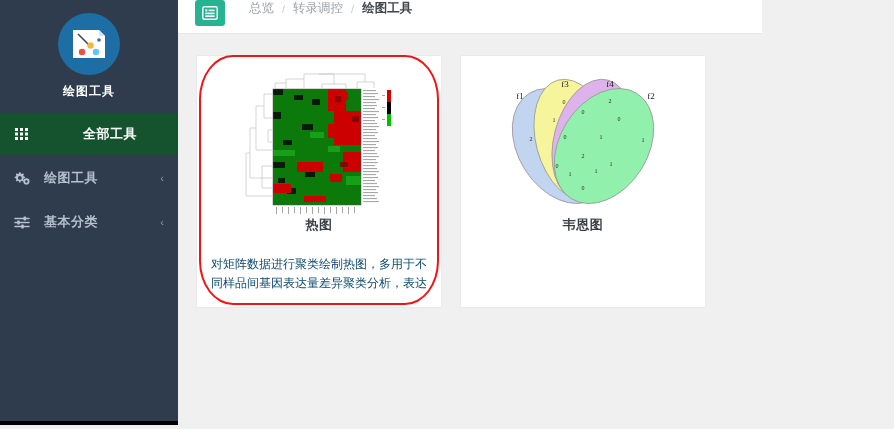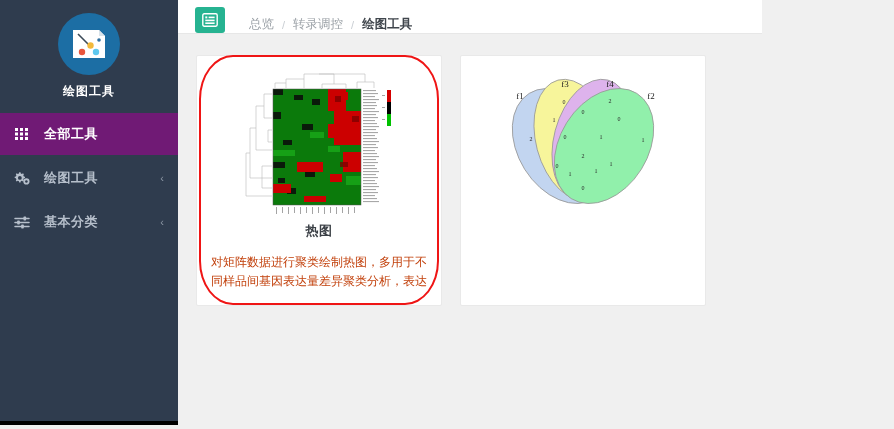--- a/index.html
+++ b/index.html
@@ -26,39 +26,39 @@
     display:flex;align-items:center;justify-content:center;
     position:relative;
   }
   .brand-name{
     margin-top:8px;color:#ffffff;font-size:12px;letter-spacing:1px;font-weight:bold;
   }
   .nav-item{
     height:42px;display:flex;align-items:center;
     color:#b6bfcb;font-size:13px;position:relative;cursor:pointer;
   }
-  .nav-item.active{background:#701a75;color:#ffffff;}
+  .nav-item.active{background:#14532d;color:#ffffff;gap:39px;}
   .nav-ico{
     width:44px;min-width:44px;display:flex;align-items:center;justify-content:center;
   }
   .nav-label{font-weight:bold;letter-spacing:.5px;}
   .nav-chev{
     position:absolute;right:14px;top:0;bottom:0;display:flex;align-items:center;
     font-size:11px;color:#8d97a5;
   }
   .nav-gap{height:2px;}
   .sidebar-foot{
     position:absolute;left:0;bottom:0;width:178px;height:4px;background:#000000;
   }
 
   
   .header{
     position:absolute;left:178px;top:0;width:584px;height:33px;
     background:#ffffff;border-bottom:1px solid #e7e7e7;
-    display:flex;align-items:flex-end;
+    display:flex;align-items:flex-start;
   }
   .menu-btn{
     margin-left:17px;width:30px;height:26px;border-radius:3px;background:#26b391;
     display:flex;align-items:center;justify-content:center;cursor:pointer;
   }
   .crumbs{margin-left:24px;display:flex;align-items:center;font-size:12.5px;}
   .crumb{color:#9aa0a6;}
   .crumb.current{color:#40464d;font-weight:bold;}
   .crumb-sep{color:#c9ced3;margin:0 8px;font-size:11px;}
 
@@ -68,24 +68,24 @@
     background:#f0f0f0;
   }
   .cards{position:absolute;left:18px;top:21px;display:flex;gap:18px;}
   .card{
     width:246px;background:#ffffff;border:1px solid #e9e9e9;border-radius:2px;
     box-sizing:border-box;padding:10px 10px 14px 10px;cursor:pointer;
   }
   .thumb{height:150px;display:flex;align-items:center;justify-content:center;}
   .card-title{
     text-align:center;font-size:13px;color:#3a3f45;font-weight:bold;
-    margin-top:6px;letter-spacing:.5px;
+    letter-spacing:.5px;
   }
   .card-desc{
-    margin-top:13px;font-size:12px;color:#c2410c;line-height:19px;
+    margin-top:21px;font-size:12px;color:#0c4a6e;line-height:19px;
     text-align:center;overflow:hidden;
   }
   .card-desc.clip{max-height:38px;text-align:left;padding:0 4px;}
   .card-desc.center{text-align:center;padding:0 6px;}
 
   
   .annot{
     position:absolute;left:199px;top:55px;width:240px;height:250px;
     border:2px solid #ef1515;border-radius:34px/44px;
     pointer-events:none;box-sizing:border-box;
@@ -367,20 +367,21 @@
               <text x="113" y="69">1</text>
               <text x="95" y="88">2</text>
               <text x="69" y="98">0</text>
               <text x="123" y="96">1</text>
               <text x="82" y="106">1</text>
               <text x="108" y="103">1</text>
               <text x="95" y="120">0</text>
             </g>
           </svg>
         </div>
+        <div class="card-title">韦恩图</div>
       </div>
 
     </div>
 
   </div>
 
   <div class="annot"></div>
 
 </div>
 

